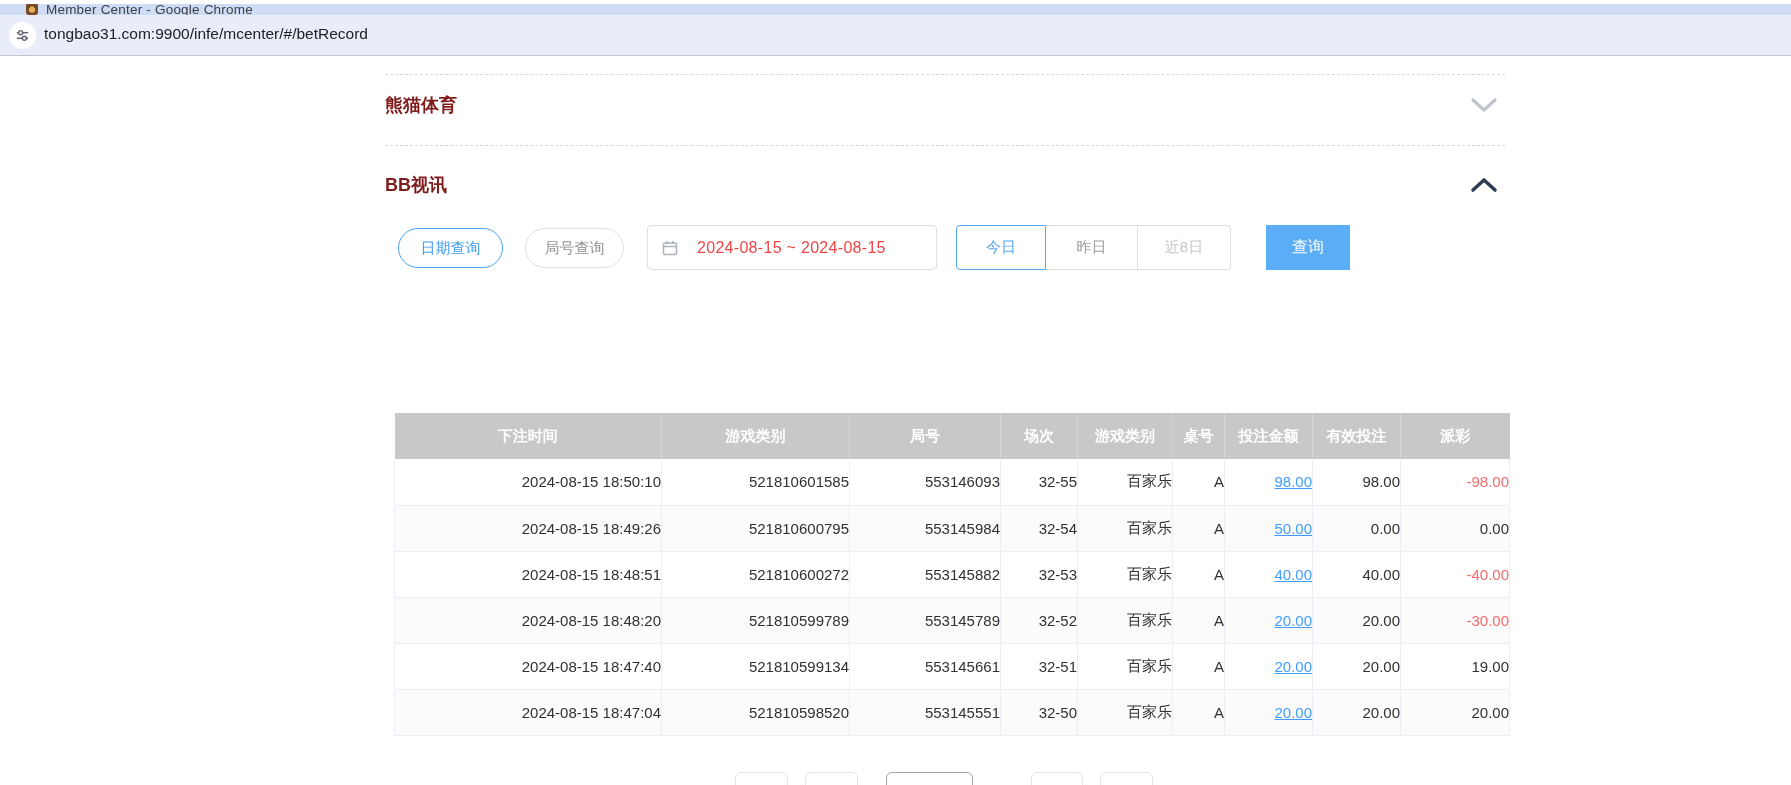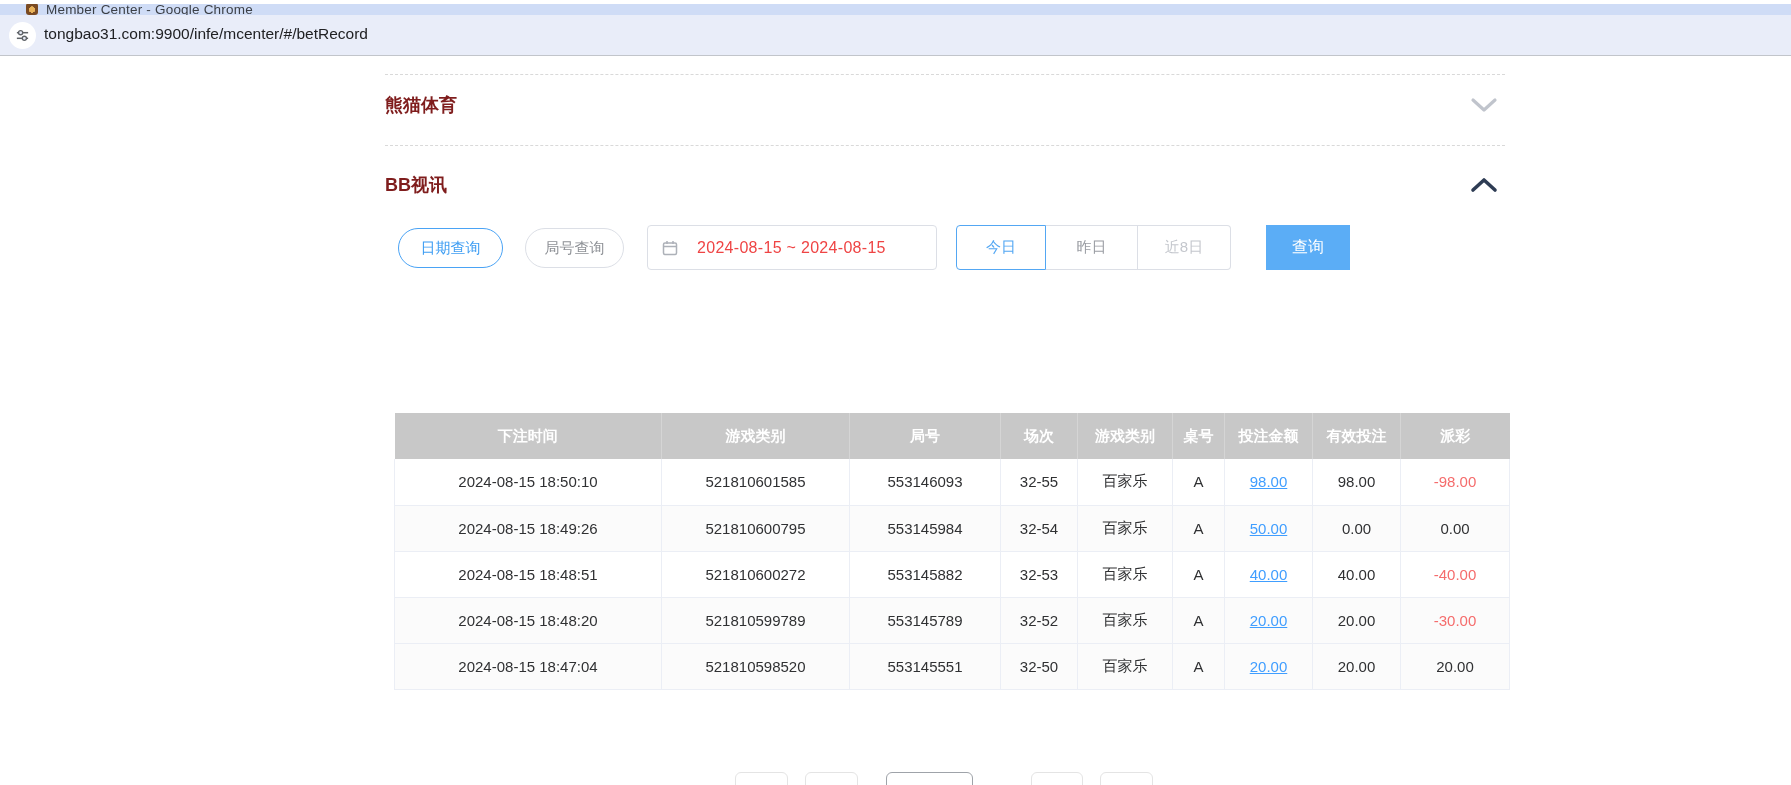--- a/index.html
+++ b/index.html
@@ -52,21 +52,21 @@
   .summary th { background:#ececec; height:49px; font-size:16px; font-weight:400;
     color:#3f3f3f; border-left:2px solid #fff; }
   .summary th:first-child { border-left:none; }
   .summary td { background:#fff; height:48px; text-align:center; font-size:16px;
     color:#333; border:1px solid #eef0f6; }
 
   .bets { position:absolute; left:0; top:356px; width:1115px;margin-left:9px; }
   .bets th { background:#c8c8c8; color:#fff; height:46px; font-size:15px; font-weight:700;
     border-right:1px solid #d5d5d5; }
   .bets th:last-child { border-right:none; }
-  .bets td { height:46px; text-align:center; font-size:15px; color:#303133;
+  .bets td { height:46px; text-align:right; font-size:15px; color:#303133;
     border-right:1px solid #ebeef5; border-bottom:1px solid #ebeef5; background:#fff; }
   .bets td:first-child { border-left:1px solid #ebeef5; }
   .bets tr.alt td { background:#fbfbfb; }
   .neg { color:#f56c6c !important; }
   a.amt { color:#409eff; text-decoration:underline; cursor:pointer; }
 
   
   .pager-box { position:absolute; top:715px; height:30px; border:1px solid #e4e4e4;
     border-radius:6px; background:#fff; cursor:pointer; }
   .pager-box.strong { border-color:#9fa3a9; }
@@ -194,20 +194,31 @@
           <td>2024-08-15 18:48:20</td>
           <td>521810599789</td>
           <td>553145789</td>
           <td>32-52</td>
           <td>百家乐</td>
           <td>A</td>
           <td><a class="amt">20.00</a></td>
           <td>20.00</td>
           <td class="neg">-30.00</td>
         </tr>
+        <tr>
+          <td>2024-08-15 18:47:40</td>
+          <td>521810599134</td>
+          <td>553145661</td>
+          <td>32-51</td>
+          <td>百家乐</td>
+          <td>A</td>
+          <td><a class="amt">20.00</a></td>
+          <td>20.00</td>
+          <td>19.00</td>
+        </tr>
         <tr class="alt">
           <td>2024-08-15 18:47:04</td>
           <td>521810598520</td>
           <td>553145551</td>
           <td>32-50</td>
           <td>百家乐</td>
           <td>A</td>
           <td><a class="amt">20.00</a></td>
           <td>20.00</td>
           <td>20.00</td>

